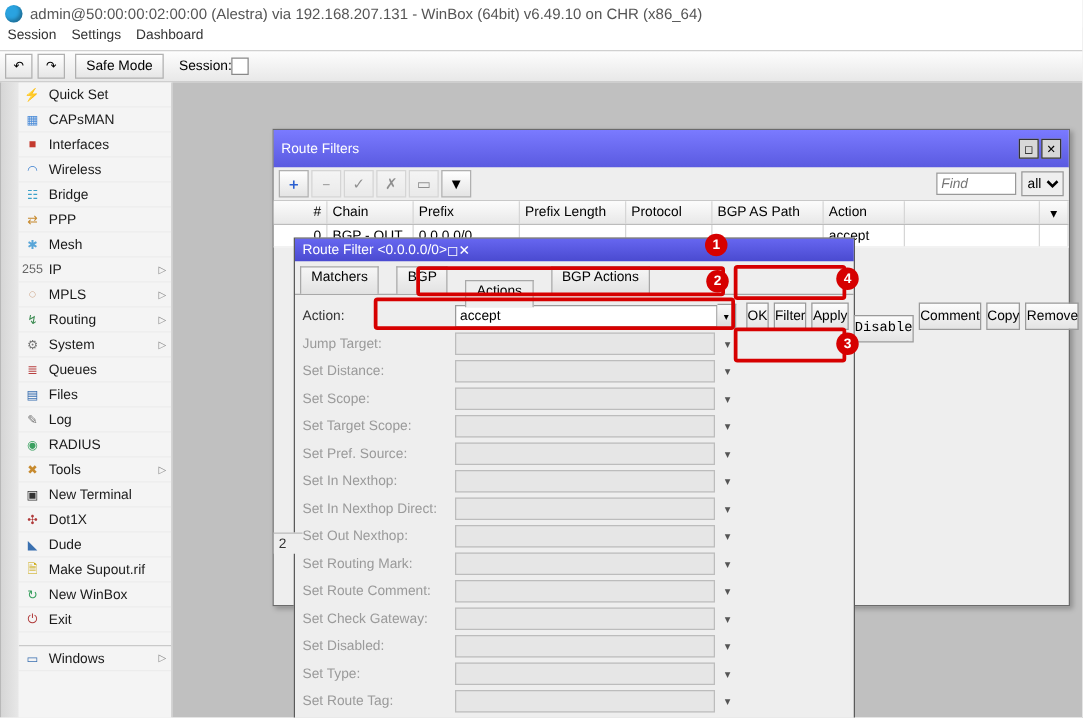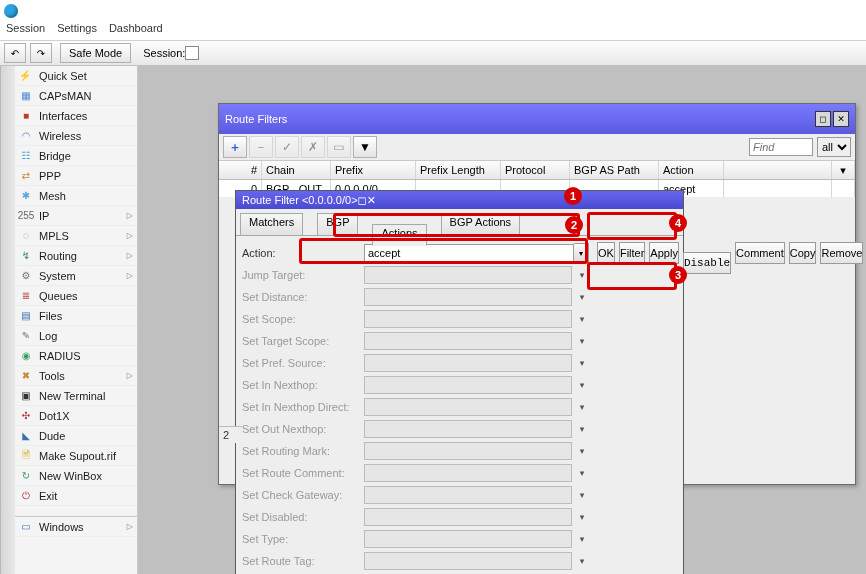--- a/index.html
+++ b/index.html
@@ -53,20 +53,21 @@
 .form-row .dd{width:14px;height:18px;border:1px solid #9a9a9a;border-left:none;background:linear-gradient(#fafafa,#dcdcdc);display:flex;align-items:center;justify-content:center;font-size:8px}
 .form-row .mini{width:14px;height:14px;display:flex;align-items:center;justify-content:center;font-size:9px;margin-left:3px;color:#555}
 .redbox{position:absolute;border:3px solid #d60000;border-radius:3px;pointer-events:none}
 .reddot{position:absolute;width:18px;height:18px;border-radius:50%;background:#d60000;color:#fff;display:flex;align-items:center;justify-content:center;font-size:11px;font-weight:bold;pointer-events:none}
 </style>
 </head>
 <body>
 
 <div class="title-bar">
   <span class="logo"></span>
+  <span>admin@50:00:00:02:00:00 (Alestra) via 192.168.207.131 - WinBox (64bit) v6.49.10 on CHR (x86_64)</span>
 </div>
 <div class="menu-bar">
   <span>Session</span>
   <span>Settings</span>
   <span>Dashboard</span>
 </div>
 <div class="toolbar">
   <div class="tb-btn">↶</div>
   <div class="tb-btn">↷</div>
   <div class="safe-mode">Safe Mode</div>

